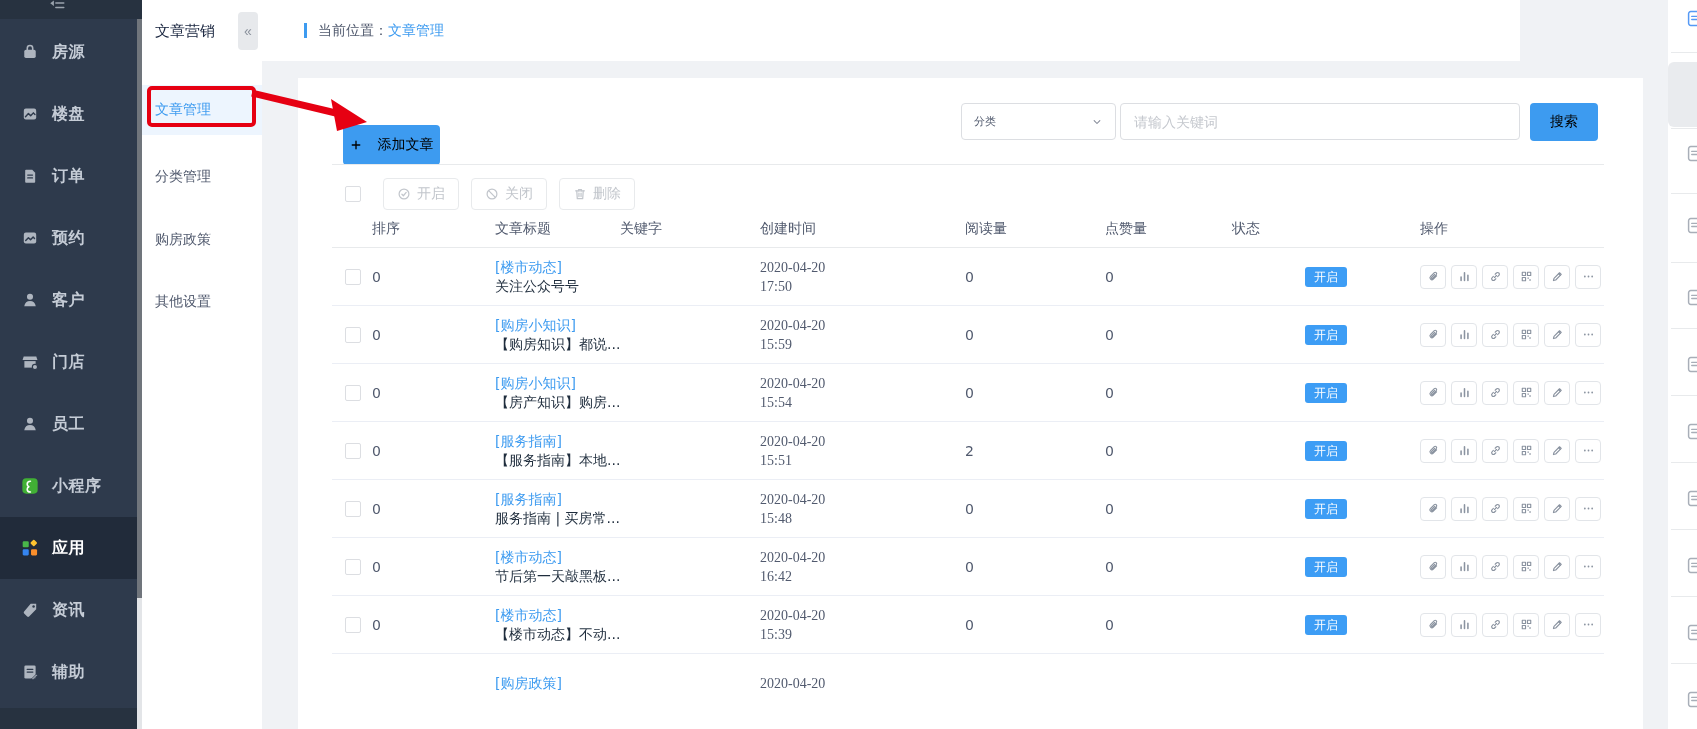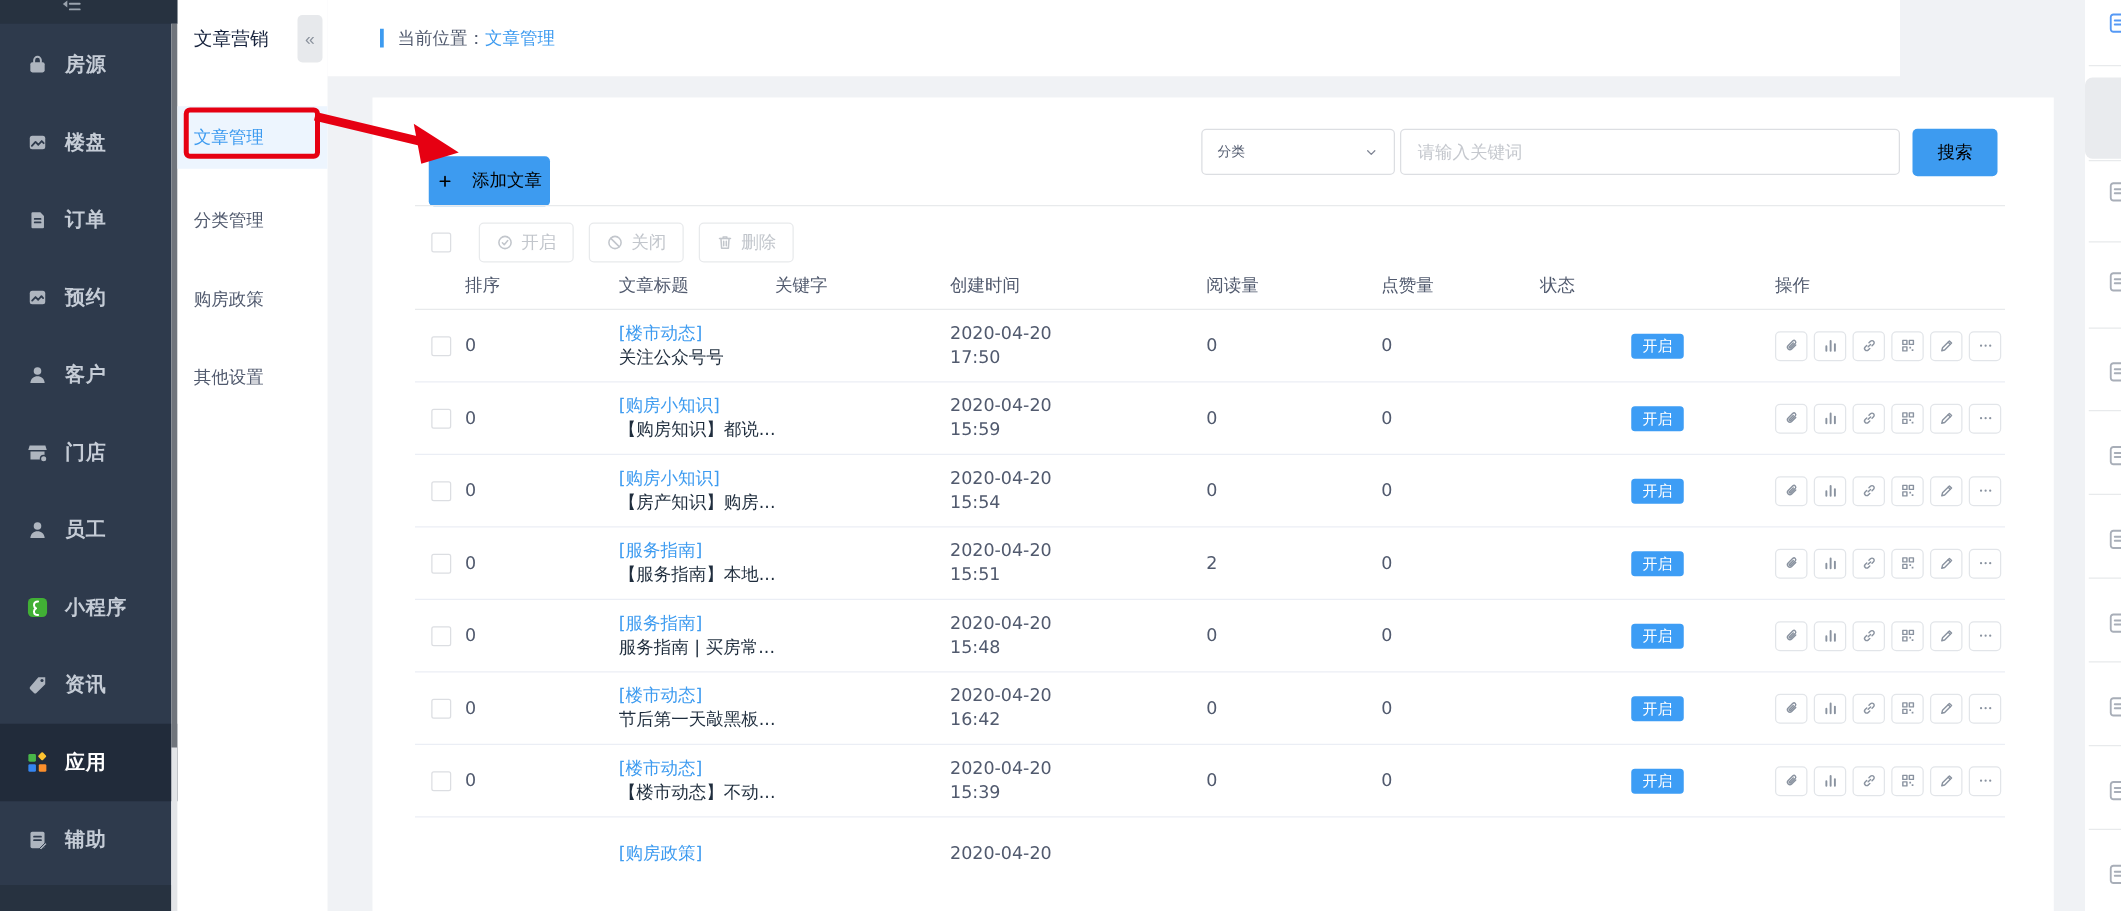--- a/index.html
+++ b/index.html
@@ -79,21 +79,21 @@
   .c-sort { width:123px; }
   .c-title { width:125px; }
   .c-kw { width:140px; }
   .c-date { width:205px; }
   .c-reads { width:140px; }
   .c-likes { width:127px; }
   .c-status { width:188px; }
   .c-ops { flex:1; }
   .v-cat { display:block; color:#3d9bf0; line-height:19px; text-decoration:none; white-space:nowrap; cursor:pointer; }
   .v-title { color:#1f2d3d; line-height:19px; white-space:nowrap; }
-  .v-date,.v-time { color:#515a6e; line-height:19px; white-space:nowrap; }
+  .v-date,.v-time { color:#515a6e; line-height:19px; white-space:nowrap;font-family:Liberation Serif, serif; }
   .cell-status { display:flex; justify-content:center; }
   .badge { background:#3d9df5; color:#fff; font-size:12px; line-height:1; padding:4px 9px; border-radius:3px; }
   .ops { display:flex; gap:5px; }
   .op-btn { width:26px; height:24px; border:1px solid #e2e5e9; border-radius:4px; background:#fff; color:#8a93a0;
     display:flex; align-items:center; justify-content:center; cursor:pointer; padding:0; }
   .op-btn svg { width:13px; height:13px; }
   .trow.partial { border-bottom:none; }
 
   
   .right-strip { position:absolute; left:1668px; top:0; width:29px; height:729px; background:#ffffff; z-index:1; }
@@ -184,40 +184,40 @@
   <div class="side-item">
     <span class="side-icon">
           <svg viewBox="0 0 16 16" fill="none" stroke="currentColor" stroke-width="1.4" stroke-linecap="round" stroke-linejoin="round">
             <rect x="1.2" y="1.2" width="13.6" height="13.6" rx="3.4" fill="#41b035" stroke="none"></rect>
             <path d="M8.4 3.8C6.7 3.8 5.5 4.9 5.5 6.4c0 1 .6 1.8 1.5 2.2-.9.4-1.5 1.2-1.5 2.2 0 1.5 1.2 2.6 2.9 2.6" stroke="#fff" stroke-width="1.4"></path>
           </svg>
         </span>
     <span class="side-label">小程序</span>
   </div>
 
-  <div class="side-item">
-    <span class="side-icon">
-          <svg viewBox="0 0 16 16" fill="none" stroke="currentColor" stroke-width="1.4" stroke-linecap="round" stroke-linejoin="round">
-            <path d="M8.6 2.5h4.9v4.9l-6.3 6.3a1.2 1.2 0 0 1-1.7 0l-2.7-2.7a1.2 1.2 0 0 1 0-1.7z" fill="currentColor" stroke="none"></path>
-            <circle cx="11.2" cy="4.8" r="1.1" fill="#2e3a4c" stroke="none"></circle>
-          </svg>
-        </span>
-    <span class="side-label">资讯</span>
-  </div>
-
   <div class="side-item active">
     <span class="side-icon">
           <svg viewBox="0 0 16 16" fill="none" stroke="currentColor" stroke-width="1.4" stroke-linecap="round" stroke-linejoin="round">
             <rect x="1.5" y="2" width="5.4" height="5.4" rx="1" fill="#49b649" stroke="none"></rect>
             <rect x="9.1" y="1.3" width="4.5" height="4.5" rx="0.8" fill="#fdc330" stroke="none" transform="rotate(45 11.35 3.55)"></rect>
             <rect x="1.5" y="9.2" width="5.4" height="5.4" rx="1" fill="#3585f0" stroke="none"></rect>
             <rect x="8.9" y="9.2" width="5.4" height="5.4" rx="1" fill="#fb8f2c" stroke="none"></rect>
           </svg>
         </span>
     <span class="side-label">应用</span>
+  </div>
+
+  <div class="side-item">
+    <span class="side-icon">
+          <svg viewBox="0 0 16 16" fill="none" stroke="currentColor" stroke-width="1.4" stroke-linecap="round" stroke-linejoin="round">
+            <path d="M8.6 2.5h4.9v4.9l-6.3 6.3a1.2 1.2 0 0 1-1.7 0l-2.7-2.7a1.2 1.2 0 0 1 0-1.7z" fill="currentColor" stroke="none"></path>
+            <circle cx="11.2" cy="4.8" r="1.1" fill="#2e3a4c" stroke="none"></circle>
+          </svg>
+        </span>
+    <span class="side-label">资讯</span>
   </div>
 
   <div class="side-item">
     <span class="side-icon">
           <svg viewBox="0 0 16 16" fill="none" stroke="currentColor" stroke-width="1.4" stroke-linecap="round" stroke-linejoin="round">
             <rect x="3" y="2.2" width="10" height="11.6" rx="1.2" fill="currentColor" stroke="none"></rect>
             <path d="M5.5 5.6h5M5.5 8.1h5" stroke="#2e3a4c" stroke-width="1.2"></path>
             <path d="M9.6 13.9l4-4 1 1-4 4z" fill="currentColor" stroke="#2e3a4c" stroke-width="0.7"></path>
           </svg>
         </span>

